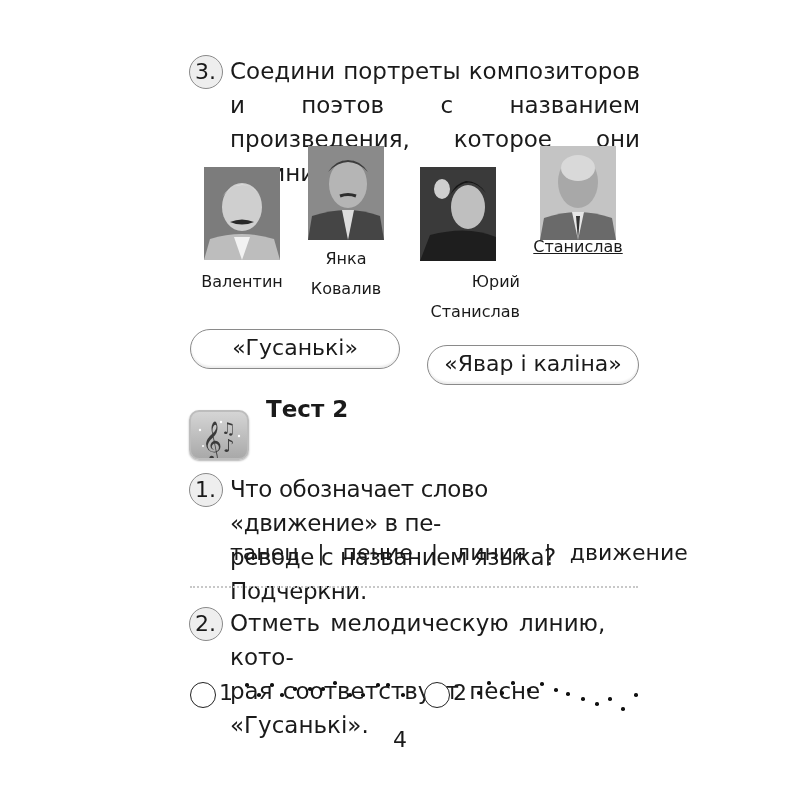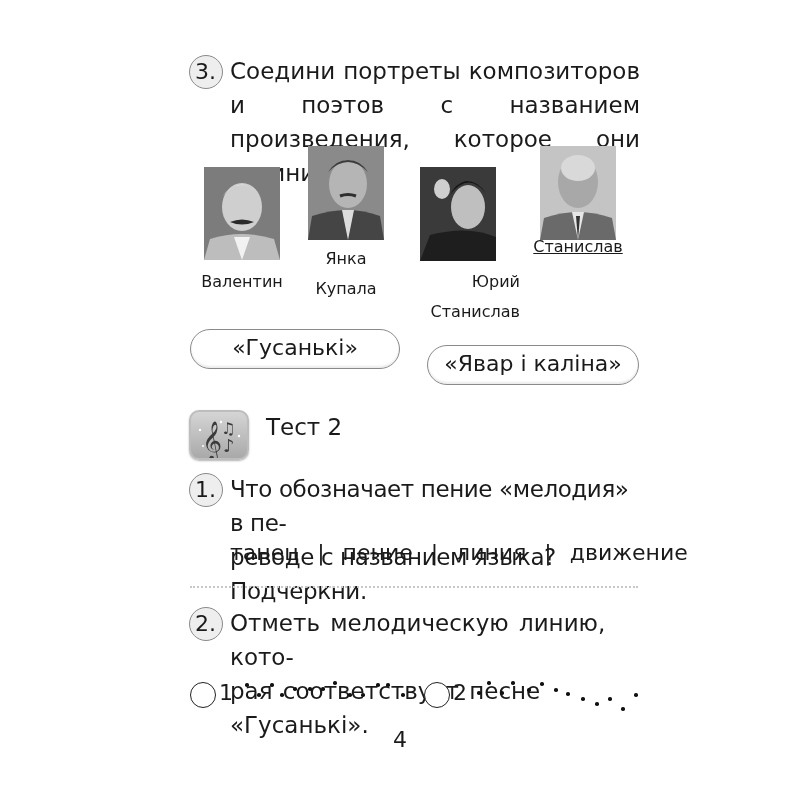--- a/index.html
+++ b/index.html
@@ -13,21 +13,21 @@
   .q3 { text-align:justify; text-align-last:left; }
   .portrait { position:absolute; background:#8c8c8c; overflow:hidden; }
   .portrait svg { display:block; width:100%; height:100%; }
   .name { position:absolute; font-size:16px; line-height:30px; text-align:center; }
   .pill { position:absolute; height:40px; border:1.5px solid #8a8a8a; border-radius:20px;
     box-sizing:border-box; background:#fff; font-size:22px; line-height:36px; text-align:center;
     box-shadow: inset 0 -2px 2px rgba(0,0,0,0.08); }
   .test-icon { position:absolute; left:189px; top:410px; width:60px; height:50px; border-radius:10px;
     background:linear-gradient(#d5d5d5,#a9a9a9); border:2px solid #bdbdbd; box-sizing:border-box;
     box-shadow:0 1px 2px rgba(0,0,0,0.3); }
-  .test-title { position:absolute; left:266px; top:414px; font-size:23px; font-weight:normal; }
+  .test-title { position:absolute; left:266px; top:396px; font-size:23px; font-weight:bold; }
   .choices { position:absolute; left:230px; top:540px; font-size:22px; word-spacing:2px; }
   .divider { position:absolute; left:190px; top:586px; width:448px; border-top:2px dotted #c8c8c8; }
   .radio { position:absolute; width:26px; height:26px; border-radius:50%; border:1.6px solid #222;
     box-sizing:border-box; background:#fff; }
   .opt-label { position:absolute; font-size:22px; }
   .dot { position:absolute; width:3.5px; height:3.5px; border-radius:50%; background:#111; }
   .page-num { position:absolute; left:0; width:800px; top:727px; text-align:center; font-size:22px; }
 </style>
 </head>
 <body>
@@ -73,21 +73,21 @@
     <path d="M32 66 L38 94 L44 66Z" fill="#e6e6e6"></path>
     <path d="M36 70 L38 94 L40 70Z" fill="#333"></path>
   </svg>
 </div>
 
 <div class="name" style="left:184px; top:267px; width:116px;">
   <div>Валентин</div>
 </div>
 <div class="name" style="left:296px; top:244px; width:100px;">
   <div>Янка</div>
-  <div>Купала</div>
+  <div>Ковалив</div>
 </div>
 <div class="name" style="left:396px; top:267px; width:124px;text-align:right;">
   <div>Юрий</div>
   <div>Станислав</div>
 </div>
 <div class="name" style="left:512px; top:232px; width:132px;text-decoration:underline;">
   <div>Станислав</div>
 </div>
 
 <div class="pill" style="left:190px; top:329px; width:210px;">«Гусанькі»</div>
@@ -101,21 +101,21 @@
       <circle cx="12" cy="34" r="1" fill="#fff"></circle>
     <text x="11" y="40" font-size="34" fill="#3a3a3a" font-family="DejaVu Sans, sans-serif">𝄞</text>
     <text x="30" y="22" font-size="16" fill="#3a3a3a" font-family="DejaVu Sans, sans-serif">♫</text>
     <text x="32" y="40" font-size="18" fill="#3a3a3a" font-family="DejaVu Sans, sans-serif">♪</text>
   </svg>
 </div>
 <div class="test-title">Тест 2</div>
 
 <div class="num-circle" style="left:189px; top:473px;">1.</div>
 <div class="q-text" style="top:472px; letter-spacing:-0.4px;">
-  <div>Что обозначает пение «мелодия» в пе-</div>
+  <div>Что обозначает слово «движение» в пе-</div>
   <div>реводе с названием языка? Подчеркни.</div>
 </div>
 <div class="choices" style="white-space:pre;">танец  |  пение  |  линия  |  движение</div>
 
 <div class="divider"></div>
 
 <div class="num-circle" style="left:189px; top:607px;">2.</div>
 <div class="q-text" style="top:606px; word-spacing:3px;">
   <div>Отметь мелодическую линию, кото-</div>
   <div>рая соответствует песне «Гусанькі».</div>

